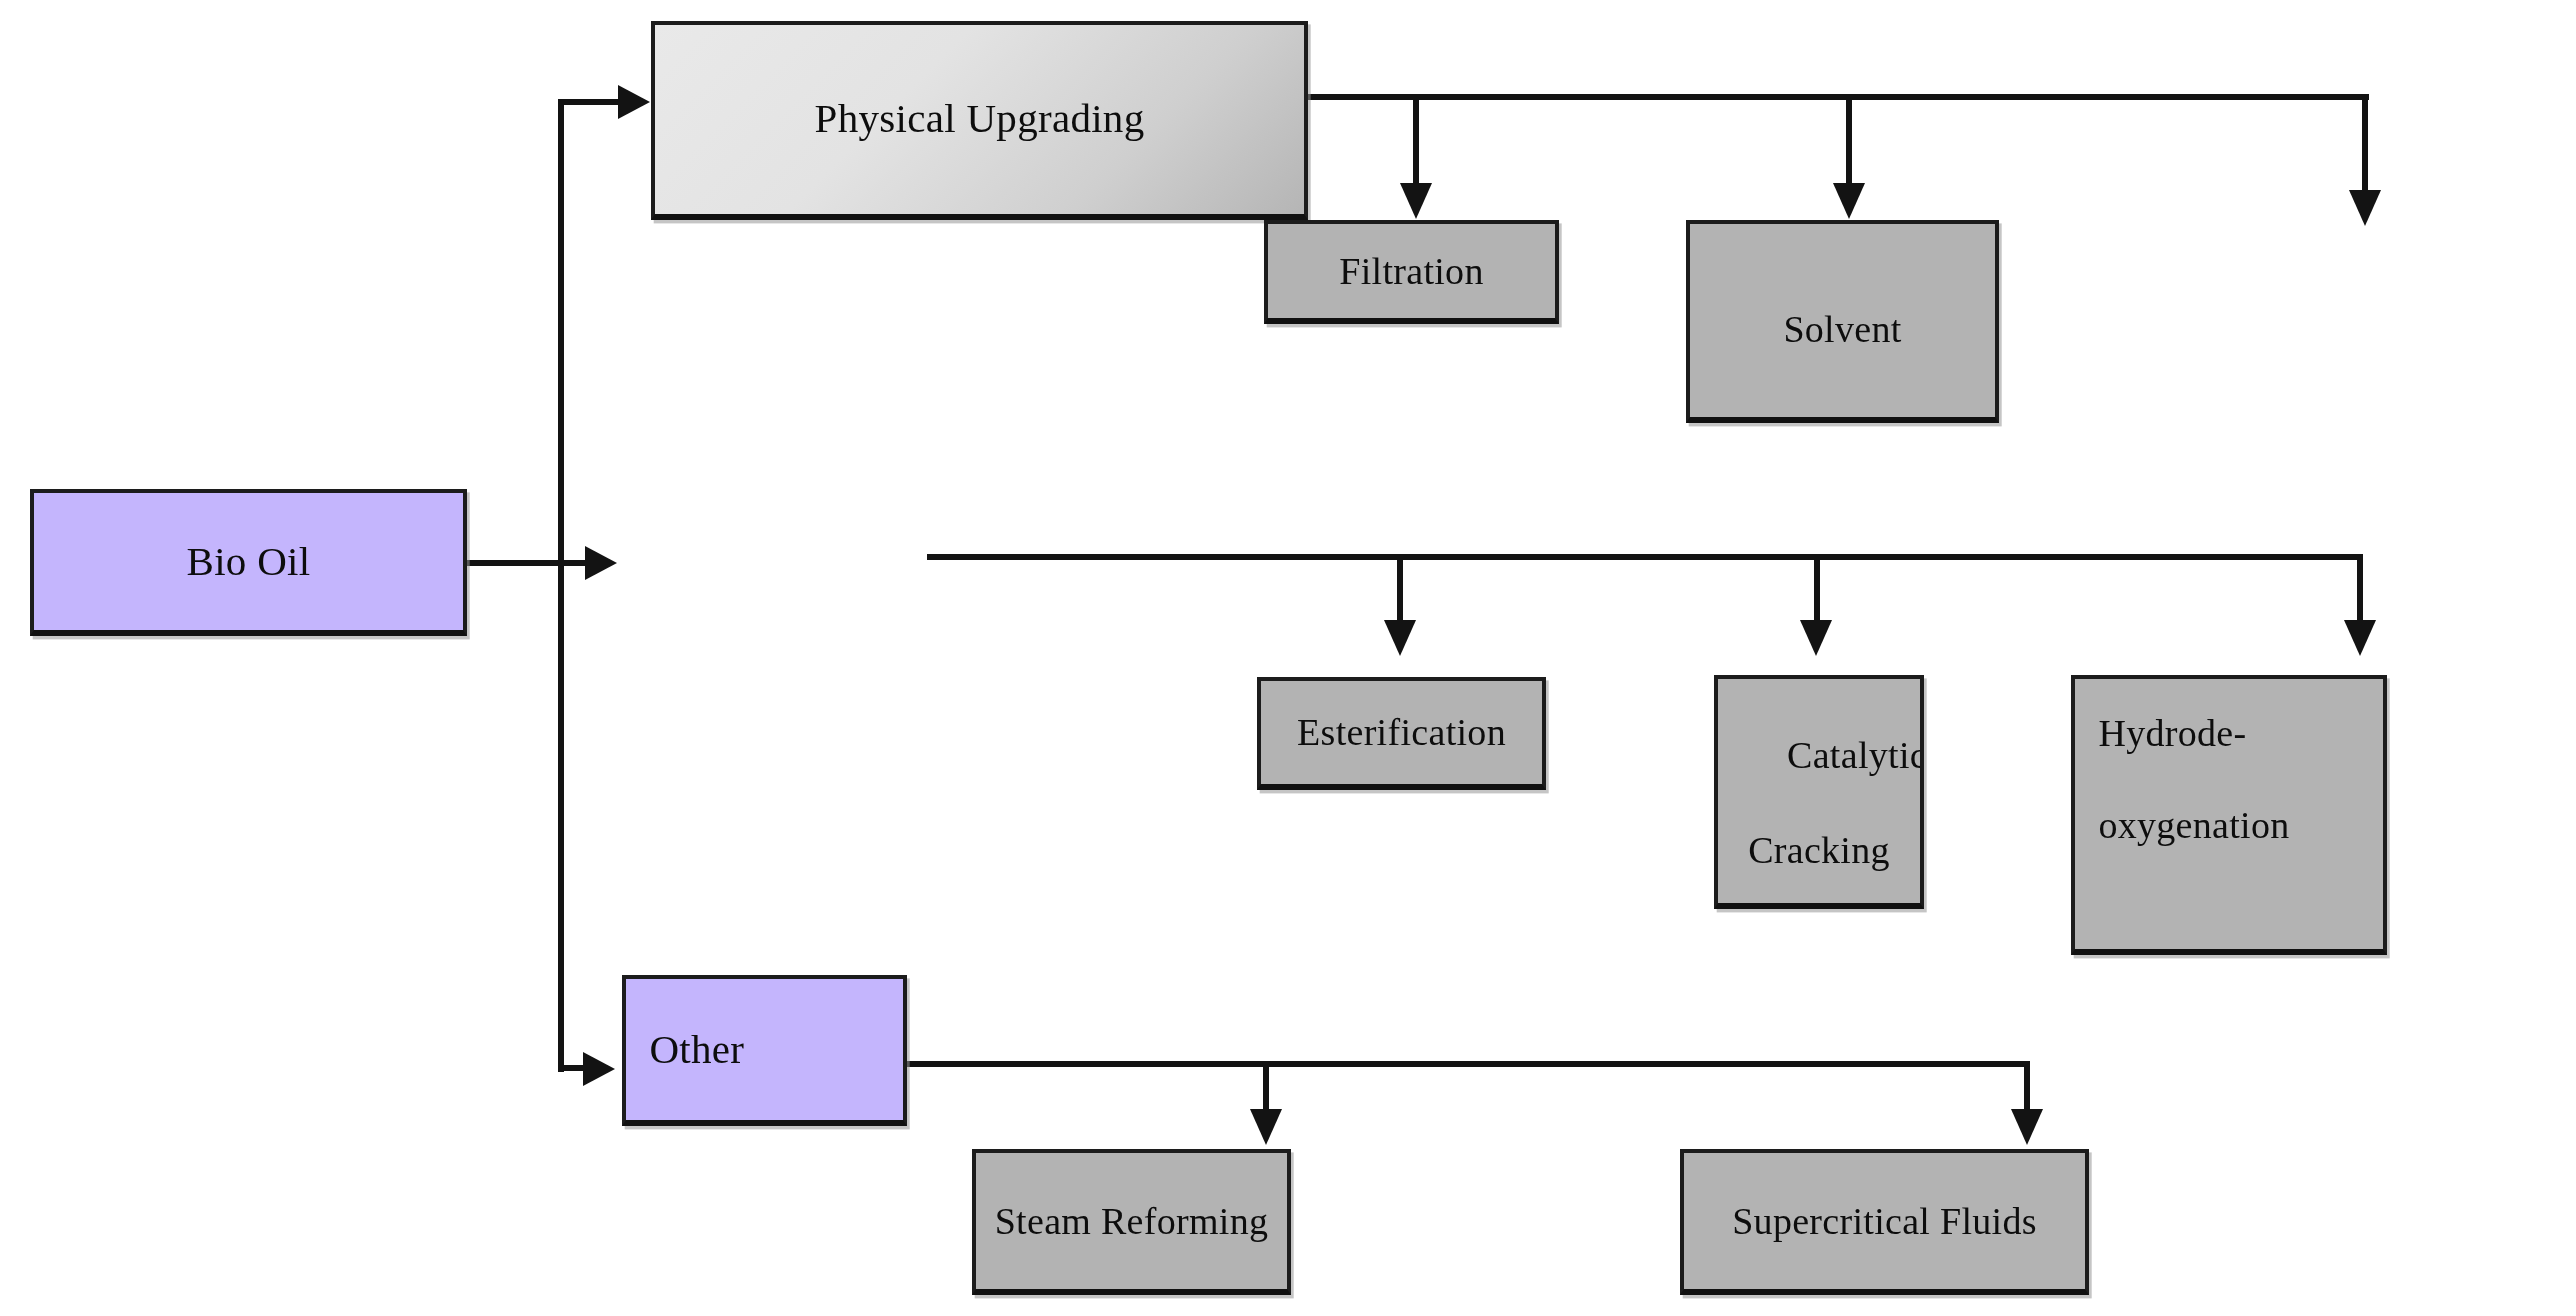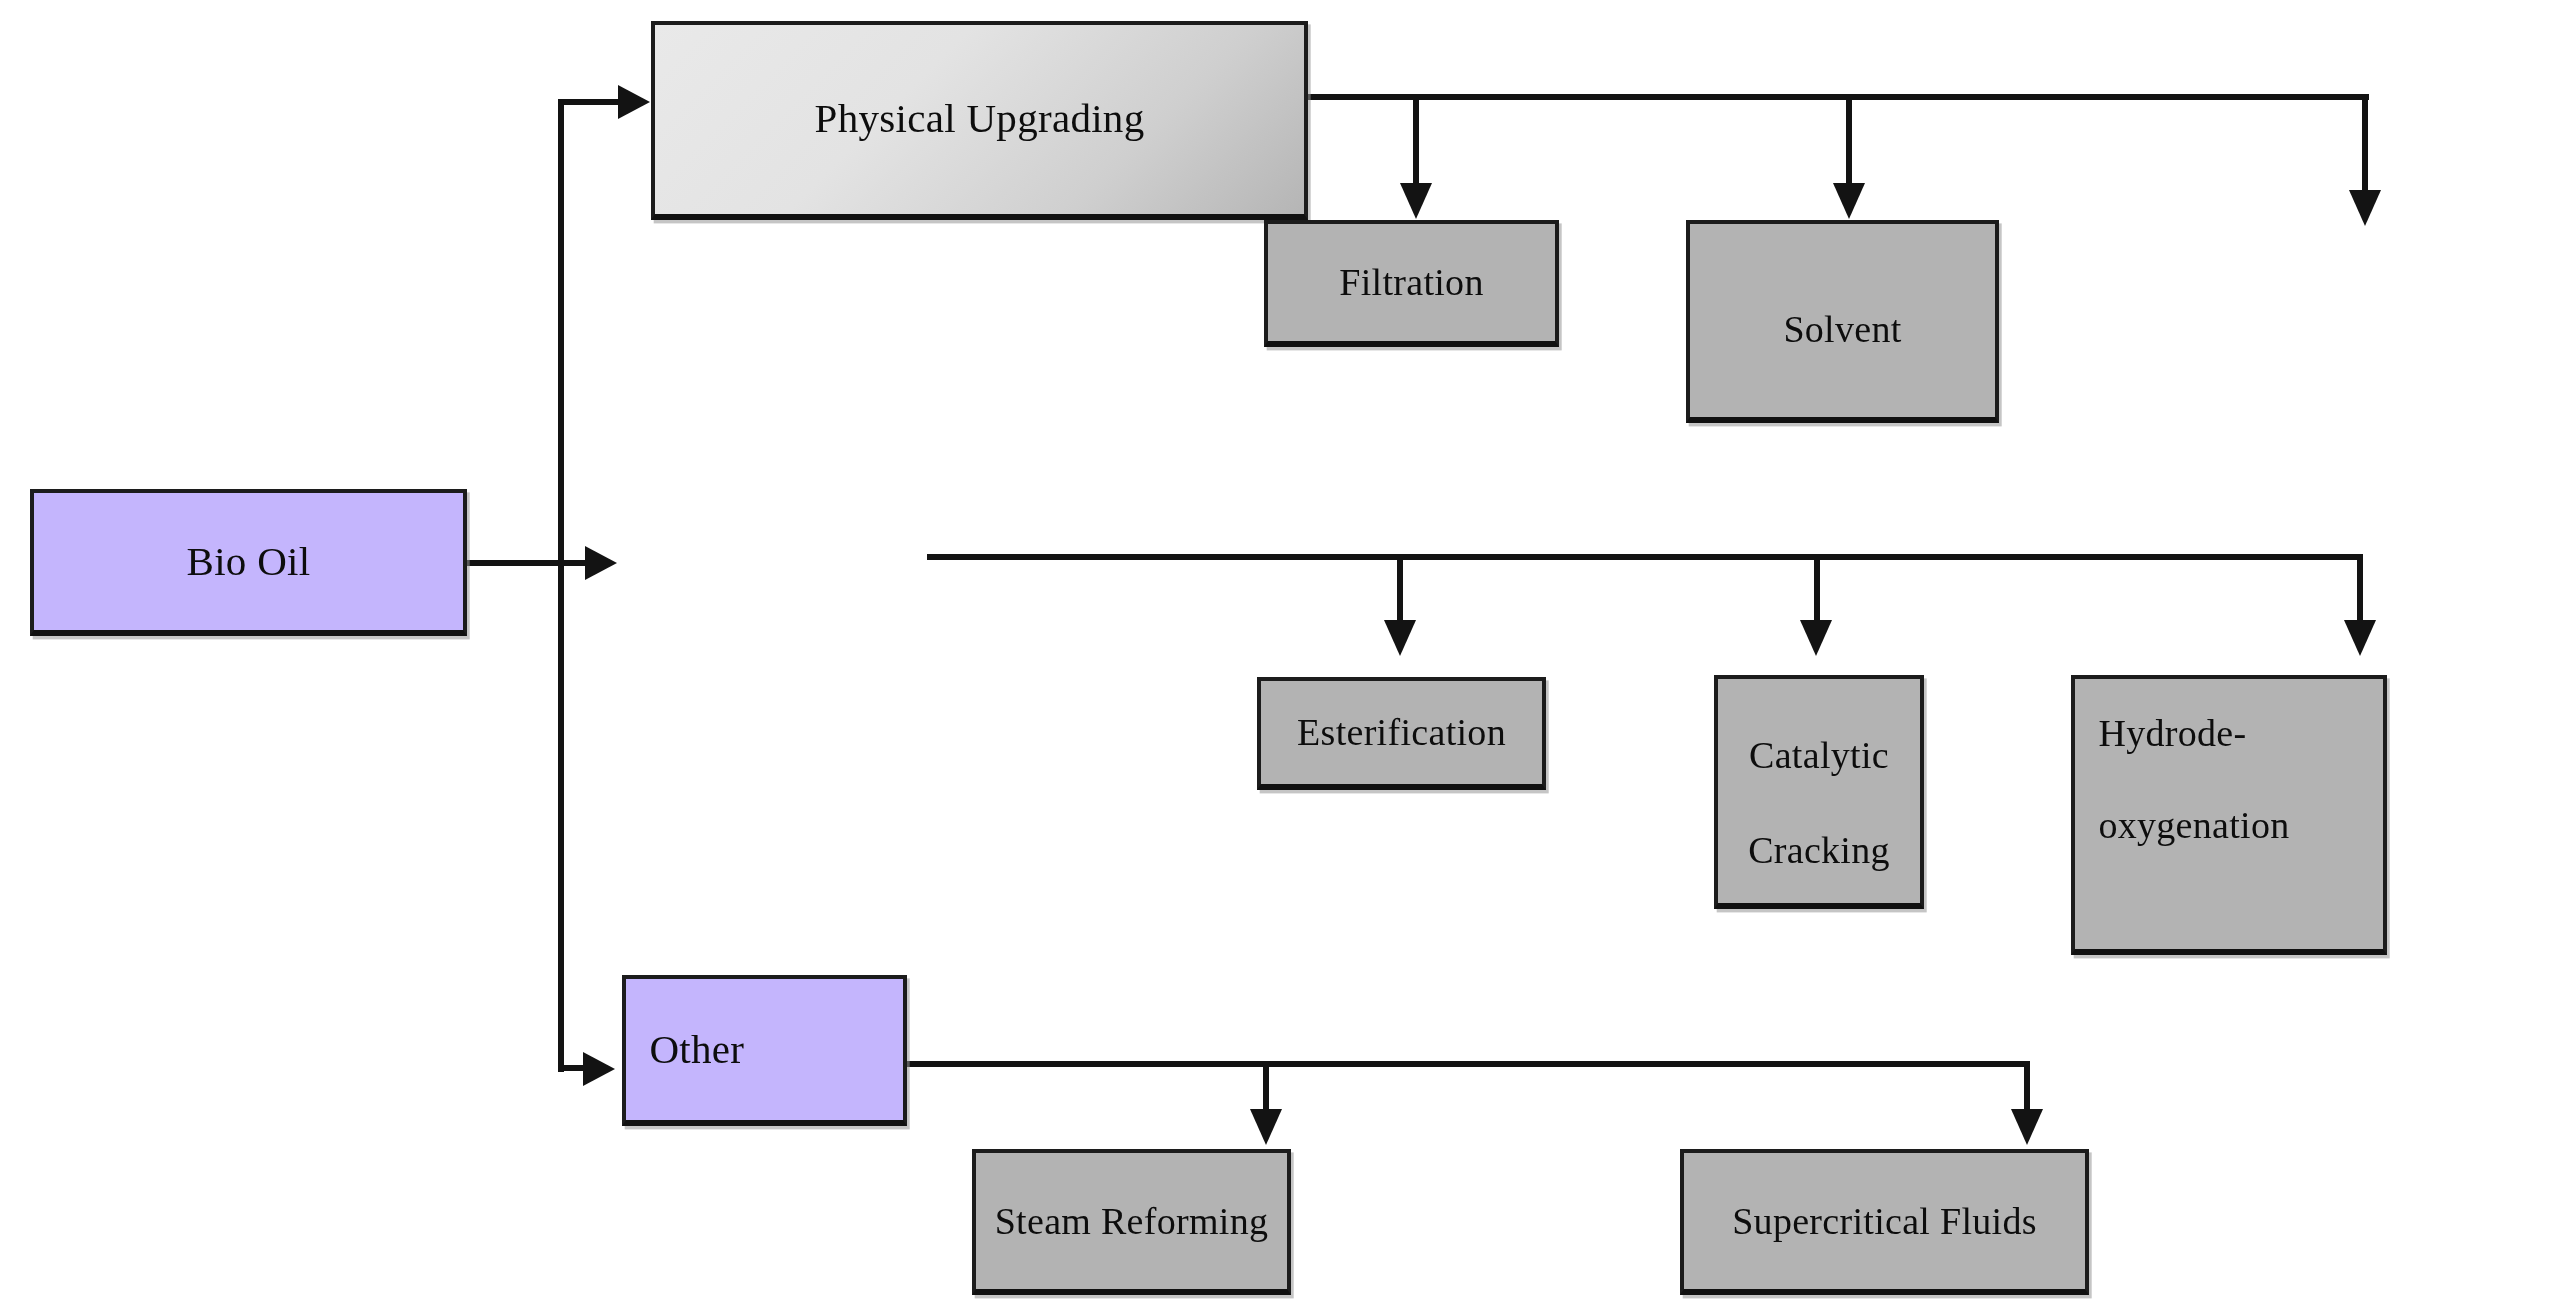--- a/index.html
+++ b/index.html
@@ -107,21 +107,21 @@
 
   <div class="vline" style="left:1413px; top:94px; height:94px;"></div>
   <div class="arrow-d" style="left:1400px; top:183px;"></div>
 
   <div class="vline" style="left:1846px; top:94px; height:94px;"></div>
   <div class="arrow-d" style="left:1833px; top:183px;"></div>
 
   <div class="vline" style="left:2362px; top:94px; height:102px;"></div>
   <div class="arrow-d" style="left:2349px; top:190px;"></div>
 
-  <div class="node level2" style="left:1264px; top:220px; width:295px; height:127px;">
+  <div class="node level2" style="left:1264px; top:220px; width:295px; height:104px;">
     <span class="label">Filtration</span>
   </div>
 
   <div class="node level2 top-align" style="left:1686px; top:220px; width:313px; height:203px; flex-direction:column;gap:28px;">
     <span class="label" style="margin-top:18px;">Solvent</span>
   </div>
 
 
   <div class="hline" style="left:558px; top:560px; width:41px;"></div>
   <div class="arrow-r" style="left:585px; top:546px;"></div>
@@ -136,21 +136,21 @@
   <div class="arrow-d" style="left:1800px; top:620px;"></div>
 
   <div class="vline" style="left:2357px; top:554px; height:71px;"></div>
   <div class="arrow-d" style="left:2344px; top:620px;"></div>
 
   <div class="node level2" style="left:1257px; top:677px; width:289px; height:113px;">
     <span class="label">Esterification</span>
   </div>
 
   <div class="node level2 top-align" style="left:1714px; top:675px; width:210px; height:234px; flex-direction:column;">
-    <span class="label" style="margin-top:23.4px;">Catalytic</span>
+    <span class="label" style="margin-top:23.4px;padding-left:38px;">Catalytic</span>
     <span class="label" style="margin-top:29px;">Cracking</span>
   </div>
 
   <div class="node level2 top-align align-left" style="left:2071px; top:675px; width:316px; height:280px; flex-direction:column; align-items:flex-start;">
     <span class="label" style="margin-top:20.6px; text-align:left;">Hydrode-</span>
     <span class="label" style="margin-top:26px; text-align:left;">oxygenation</span>
   </div>
 
   <div class="hline" style="left:558px; top:1065px; width:36px;"></div>
   <div class="arrow-r" style="left:583px; top:1052px;"></div>

